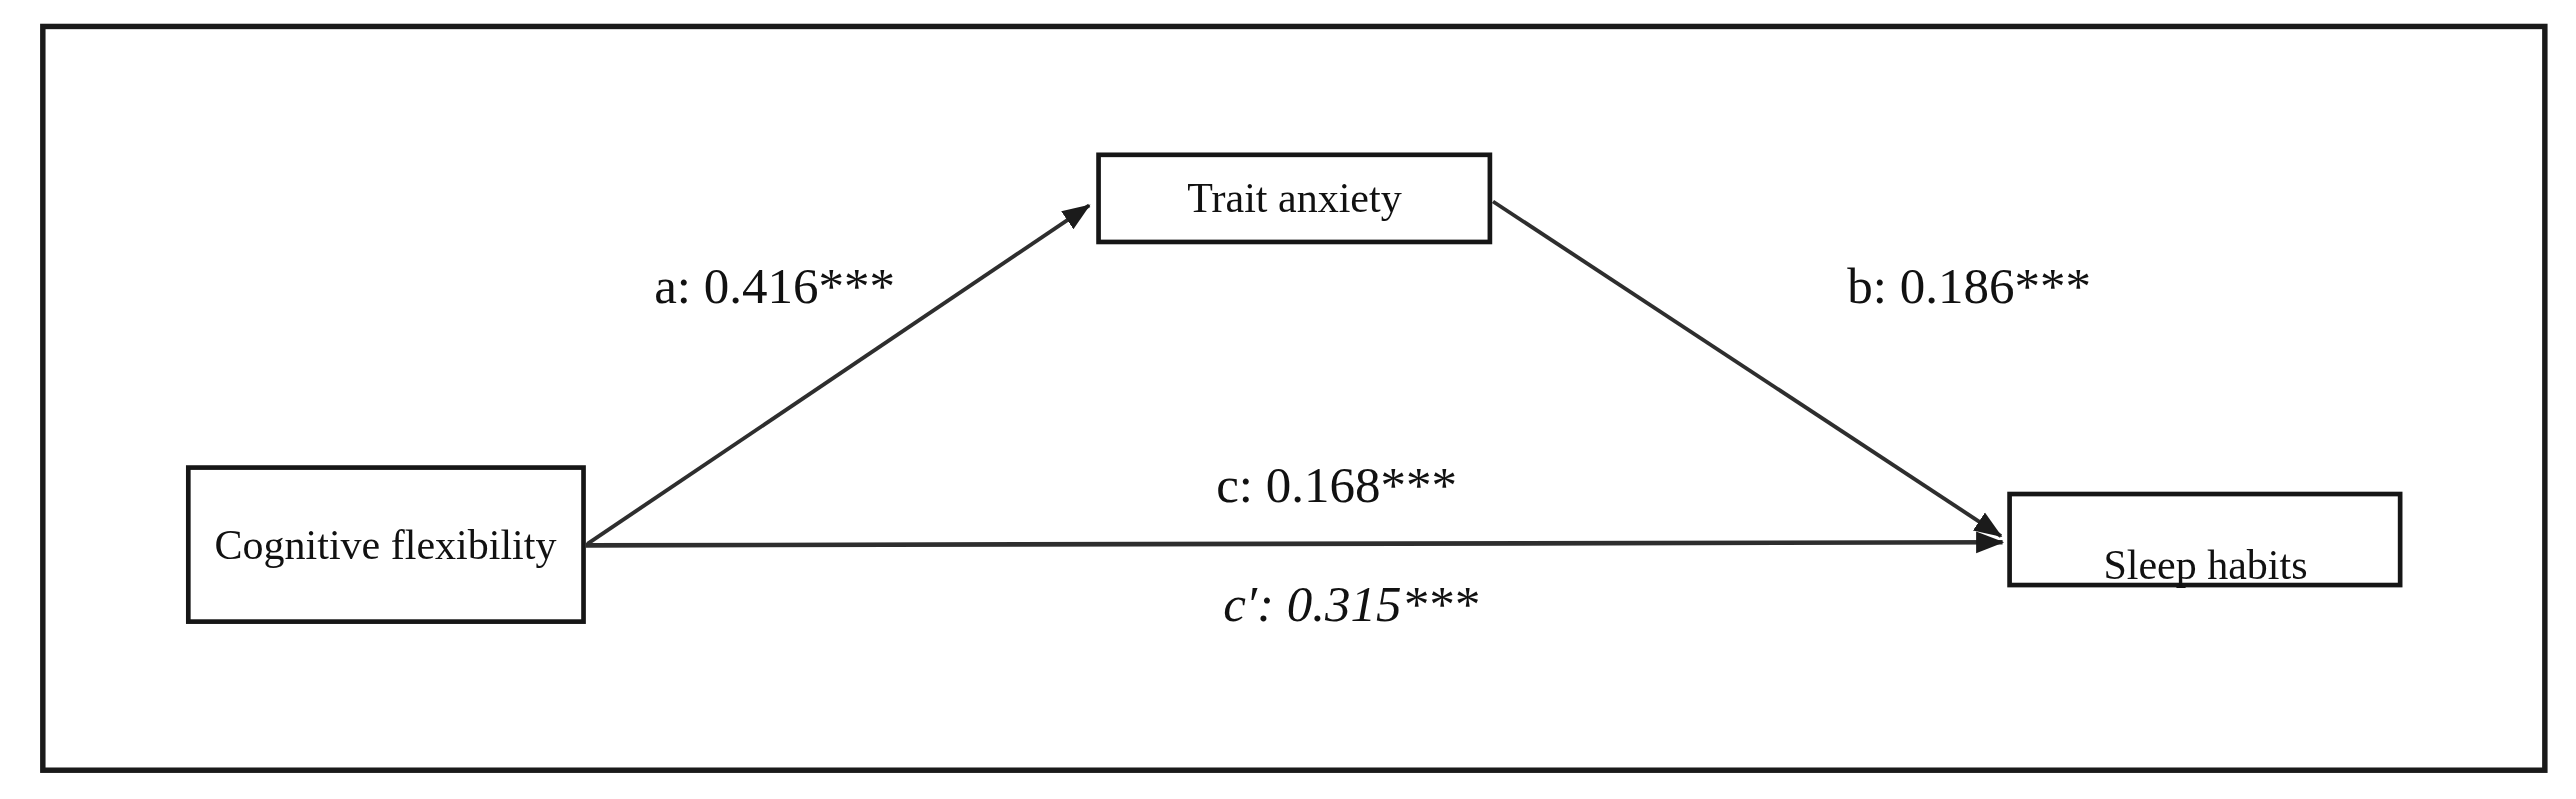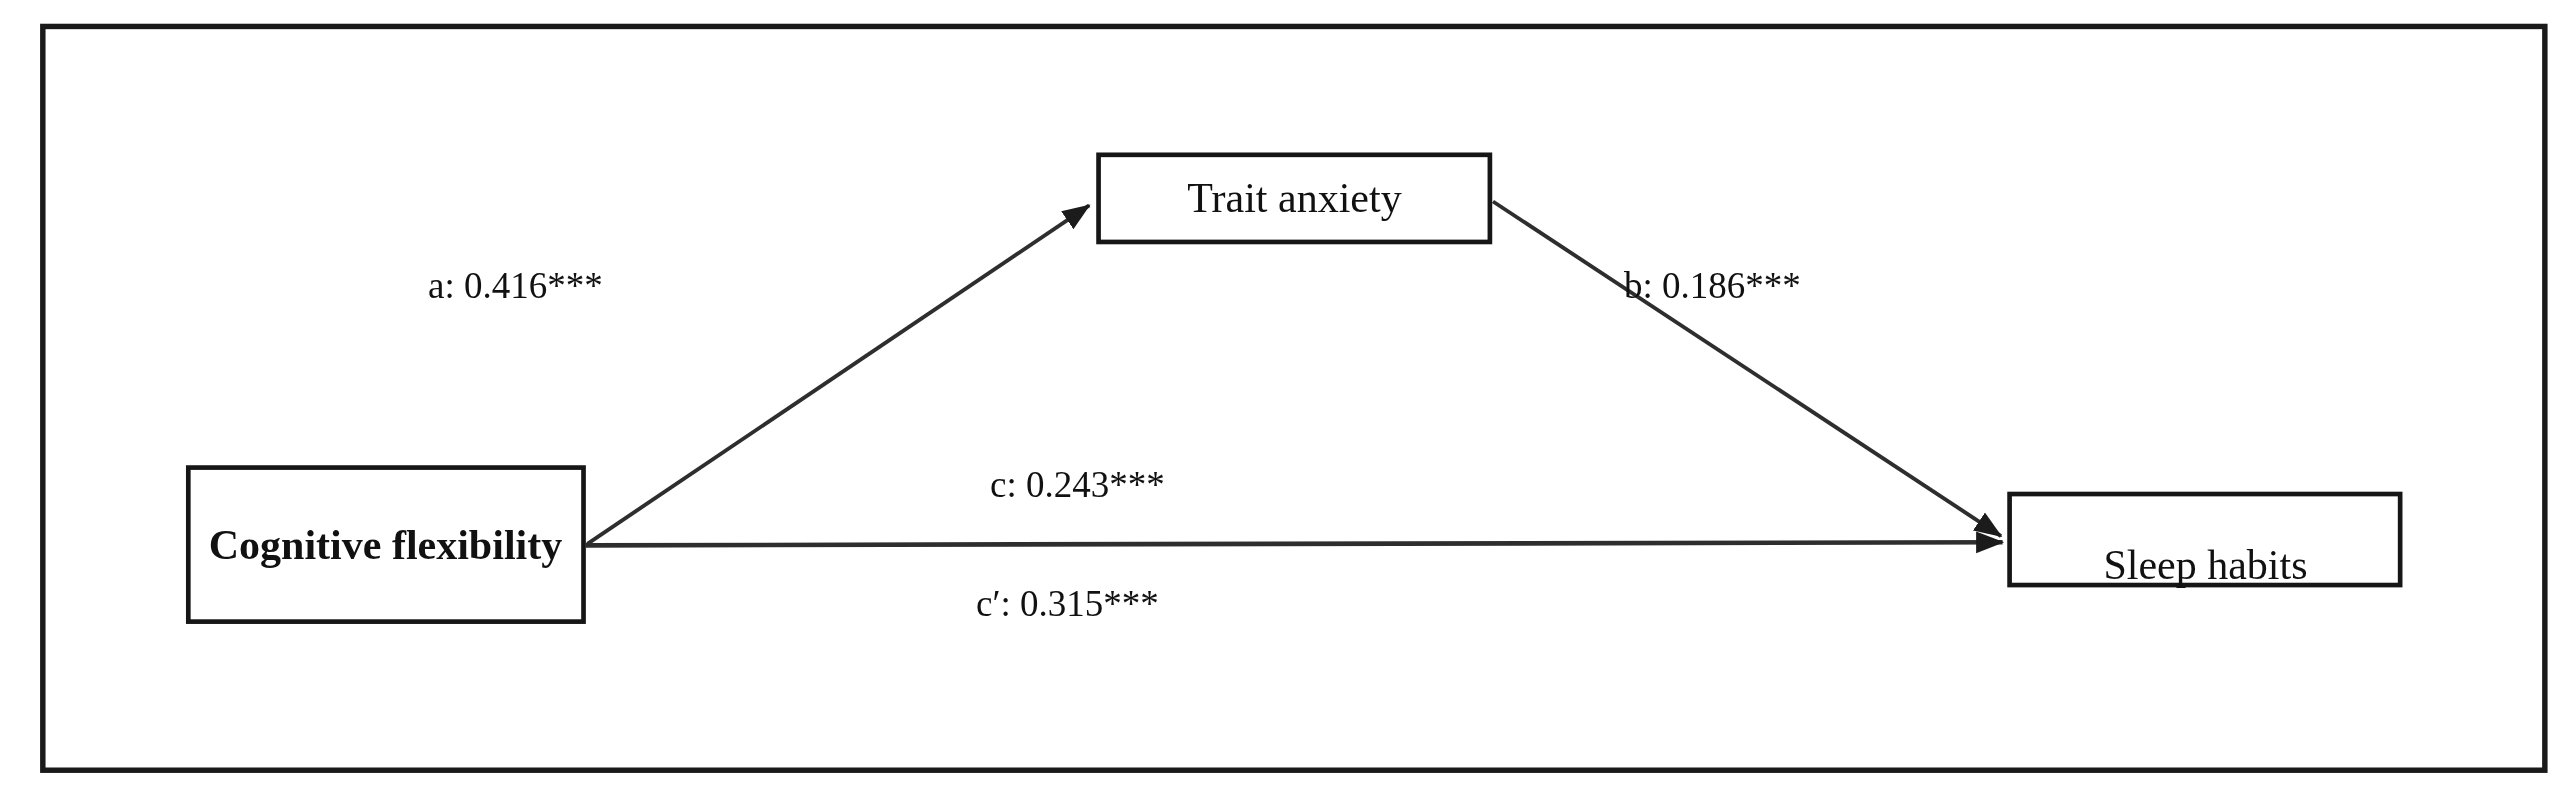--- a/index.html
+++ b/index.html
@@ -34,22 +34,22 @@
     color: #111111;
   }
   .node-label .inner {
     width: 358px;
   }
   .path-label {
     position: absolute;
     width: 467px;
     height: 64px;
     line-height: 64px;
-    text-align: left;
-    font-size: 37px;
+    text-align: right;
+    font-size: 51px;
     color: #111111;
     white-space: nowrap;
   }
 </style>
 </head>
 <body>
 
 <div class="canvas">
 
   <svg class="diagram-svg" viewBox="0 0 3311 1027" xmlns="http://www.w3.org/2000/svg">
@@ -65,34 +65,34 @@
 
     <line x1="1919" y1="259" x2="2572" y2="689" stroke="#2e2e2e" stroke-width="5" marker-end="url(#arrowhead)"></line>
 
     <line x1="753" y1="701" x2="2574" y2="697" stroke="#2e2e2e" stroke-width="6" marker-end="url(#arrowhead)"></line>
 
     <rect x="242" y="601" width="508" height="198" fill="#ffffff" stroke="#161616" stroke-width="6"></rect>
     <rect x="1412" y="199" width="503" height="112" fill="#ffffff" stroke="#161616" stroke-width="6"></rect>
     <rect x="2583" y="635" width="502" height="117" fill="#ffffff" stroke="#161616" stroke-width="6"></rect>
   </svg>
 
-  <div class="node-label" style="left:188px; top:468px; width:395px; height:154px;font-weight:bold;">
+  <div class="node-label" style="left:188px; top:468px; width:395px; height:154px;">
     <div class="inner">Cognitive flexibility</div>
   </div>
 
   <div class="node-label" style="left:1099px; top:155px; width:391px; height:87px;">
     <div class="inner">Trait anxiety</div>
   </div>
 
   <div class="node-label" style="left:2010px; top:520px; width:391px; height:91px;">
     <div class="inner">Sleep habits</div>
   </div>
 
   <div class="path-label" style="left:428px; top:254px;">a: 0.416***</div>
 
   <div class="path-label" style="left:1624px; top:254px;">b: 0.186***</div>
 
-  <div class="path-label" style="left:990px; top:453px;">c: 0.243***</div>
+  <div class="path-label" style="left:990px; top:453px;">c: 0.168***</div>
 
-  <div class="path-label" style="left:976px; top:572px;">c′: 0.315***</div>
+  <div class="path-label" style="left:1011px; top:572px;font-style:italic;">c′: 0.315***</div>
 
 </div>
 
 
 </body></html>

